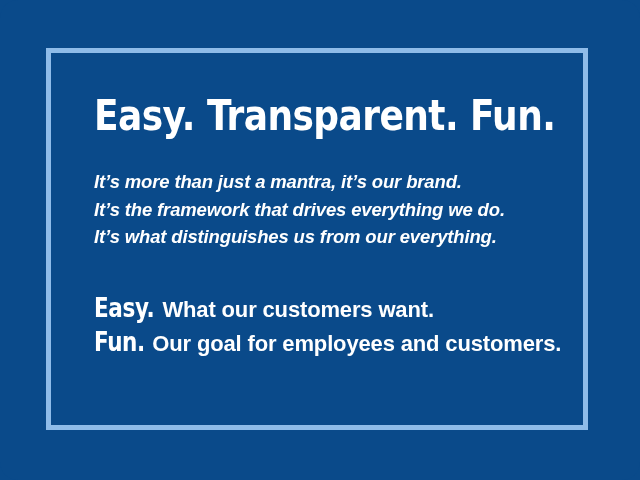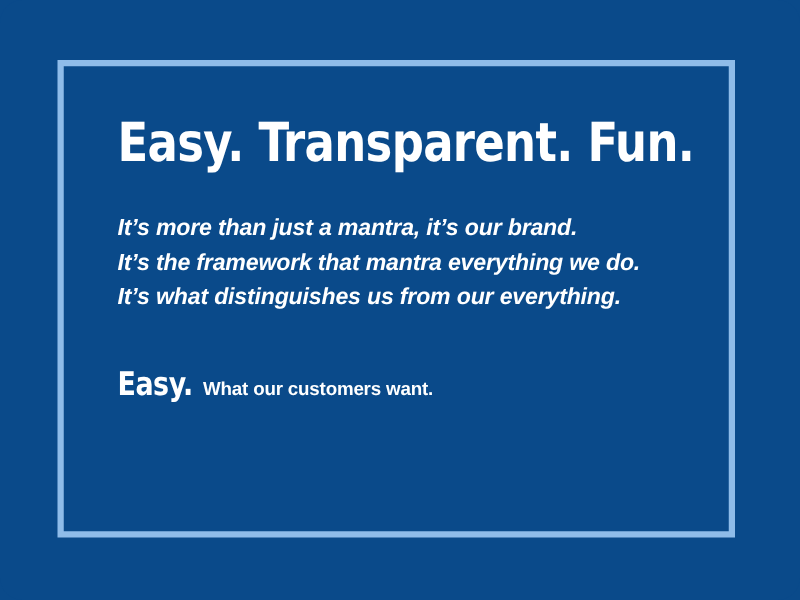--- a/index.html
+++ b/index.html
@@ -84,47 +84,50 @@
   .kw-term {
     font-family: "Liberation Sans Narrow", "DejaVu Sans Condensed", "Liberation Sans", sans-serif;
     font-weight: bold;
     font-size: 26px;
     letter-spacing: -0.4px;
     display: inline-block;
     transform: scaleX(0.92);
     transform-origin: left center;
   }
   .kw-desc {
-    font-size: 15px;
+    font-size: 22px;
     font-weight: bold;
     letter-spacing: -0.15px;
     padding-left: 3px;
   }
 </style>
 </head>
 <body>
 
 <div id="slide">
 
   <div id="frame"></div>
 
   <div id="content">
 
     <div class="headline">Easy. Transparent. Fun.</div>
 
     <div class="intro">
       <div class="intro-line">It’s more than just a mantra, it’s our brand.</div>
-      <div class="intro-line">It’s the framework that mantra everything we do.</div>
+      <div class="intro-line">It’s the framework that drives everything we do.</div>
       <div class="intro-line">It’s what distinguishes us from our everything.</div>
     </div>
 
     <div class="keywords">
 
       <div class="kw-line">
         <span class="kw-term">Easy.</span><span class="kw-desc">What our customers want.</span>
       </div>
 
 
+      <div class="kw-line">
+        <span class="kw-term">Fun.</span><span class="kw-desc">Our goal for employees and customers.</span>
+      </div>
 
     </div>
 
   </div>
 </div>
 
 </body></html>

